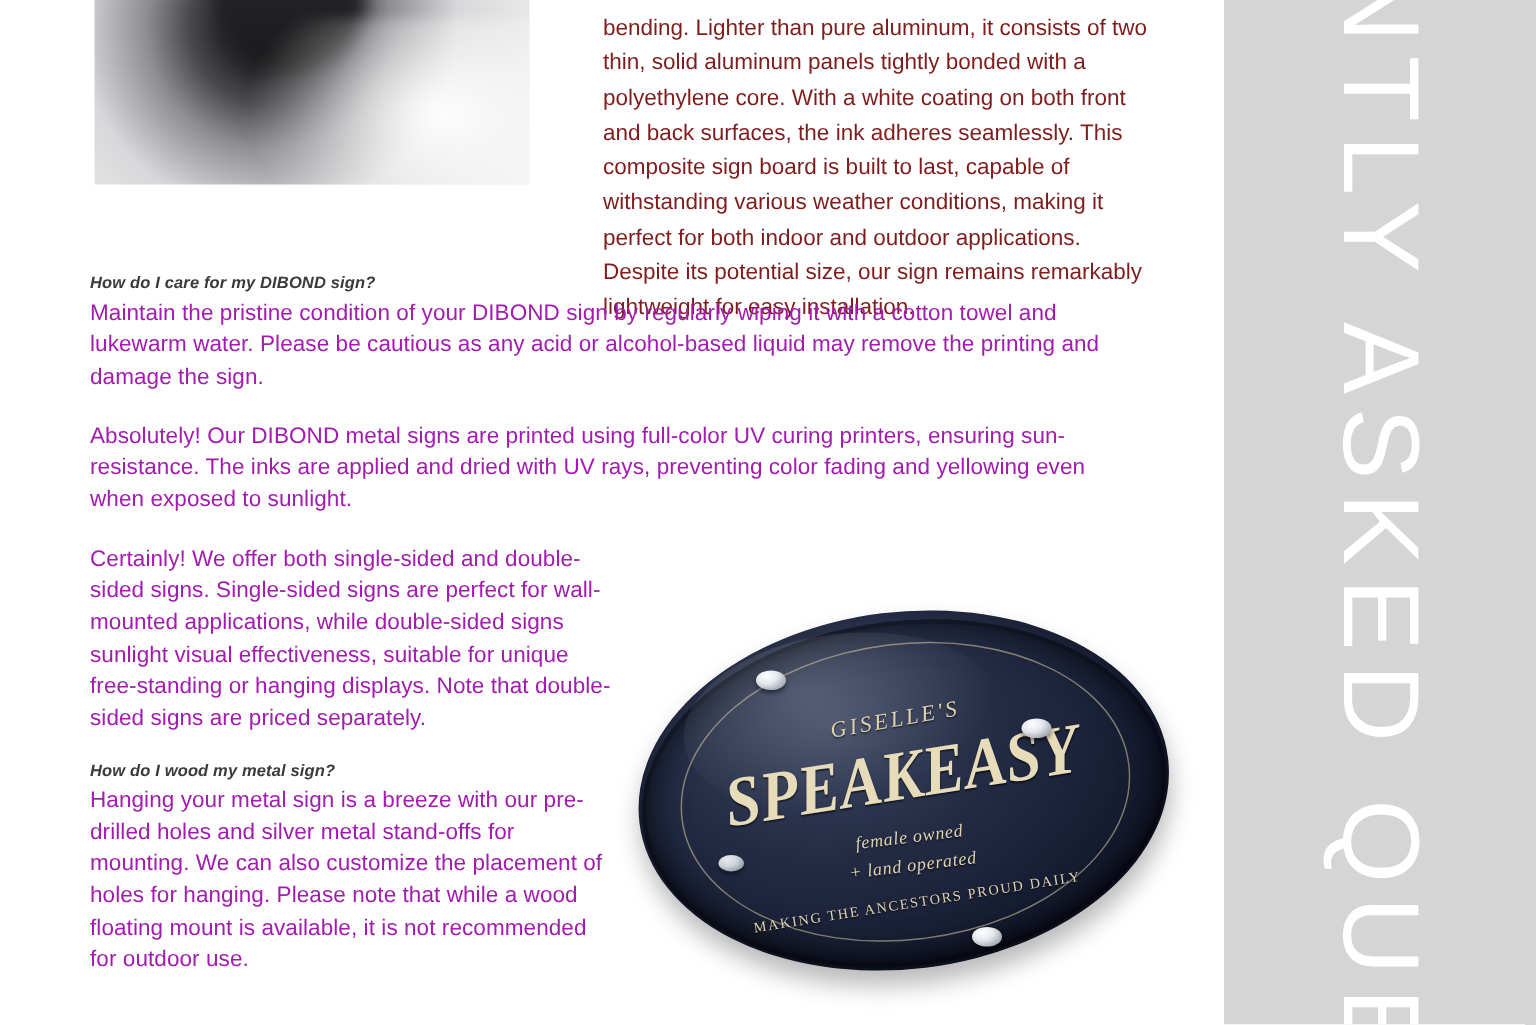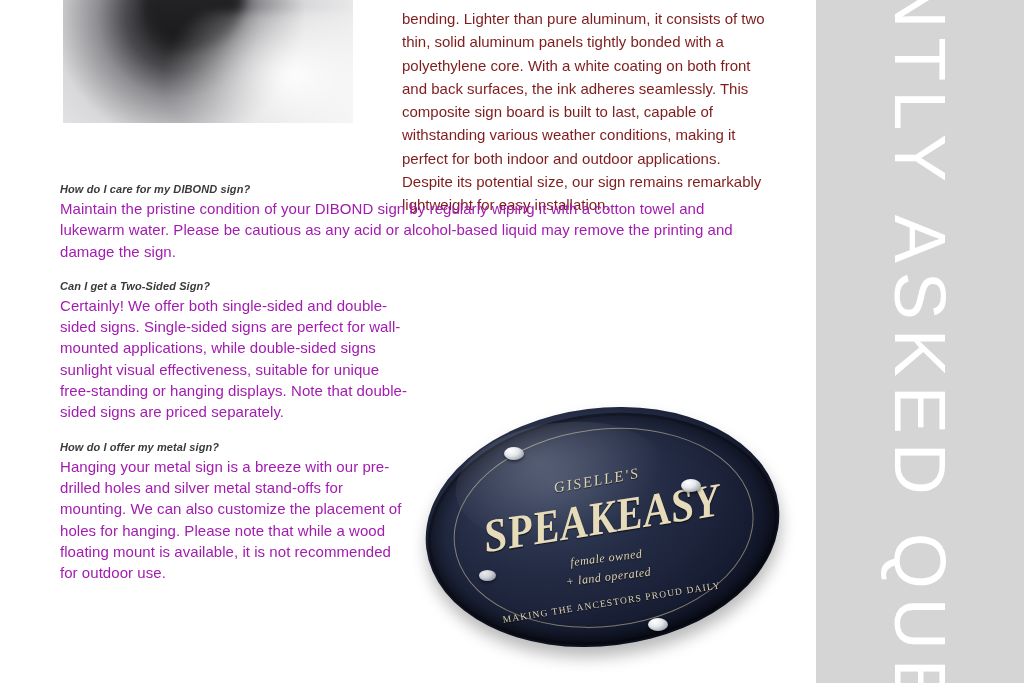--- a/index.html
+++ b/index.html
@@ -239,29 +239,29 @@
   <p id="top-right-text">bending. Lighter than pure aluminum, it consists of two thin, solid aluminum panels tightly bonded with a polyethylene core. With a white coating on both front and back surfaces, the ink adheres seamlessly. This composite sign board is built to last, capable of withstanding various weather conditions, making it perfect for both indoor and outdoor applications. Despite its potential size, our sign remains remarkably lightweight for easy installation.</p>
 
   <div id="faq-left">
 
     <div class="qa-block qa-wide">
       <h3 class="q">How do I care for my DIBOND sign?</h3>
       <p class="a">Maintain the pristine condition of your DIBOND sign by regularly wiping it with a cotton towel and lukewarm water. Please be cautious as any acid or alcohol-based liquid may remove the printing and damage the sign.</p>
     </div>
 
     <div class="qa-block qa-wide" style="margin-top:4px;">
+      <p class="a">Absolutely! Our DIBOND metal signs are printed using full-color UV curing printers, ensuring sun-resistance. The inks are applied and dried with UV rays, preventing color fading and yellowing even when exposed to sunlight.</p>
     </div>
 
     <div class="qa-block qa-narrow" style="margin-top:8px;">
-      <h3 class="q">Can I get a Two-Sided Sign?</h3>
       <p class="a">Certainly! We offer both single-sided and double-sided signs. Single-sided signs are perfect for wall-mounted applications, while double-sided signs sunlight visual effectiveness, suitable for unique free-standing or hanging displays. Note that double-sided signs are priced separately.</p>
     </div>
 
     <div class="qa-block qa-narrow" style="margin-top:4px;">
-      <h3 class="q">How do I offer my metal sign?</h3>
+      <h3 class="q">How do I wood my metal sign?</h3>
       <p class="a">Hanging your metal sign is a breeze with our pre-drilled holes and silver metal stand-offs for mounting. We can also customize the placement of holes for hanging. Please note that while a wood floating mount is available, it is not recommended for outdoor use.</p>
     </div>
 
   </div>
 
   <div id="plaque-wrap">
     <div id="plaque">
       <div class="edge"></div>
       <div class="ring"></div>
       <div class="glow"></div>

